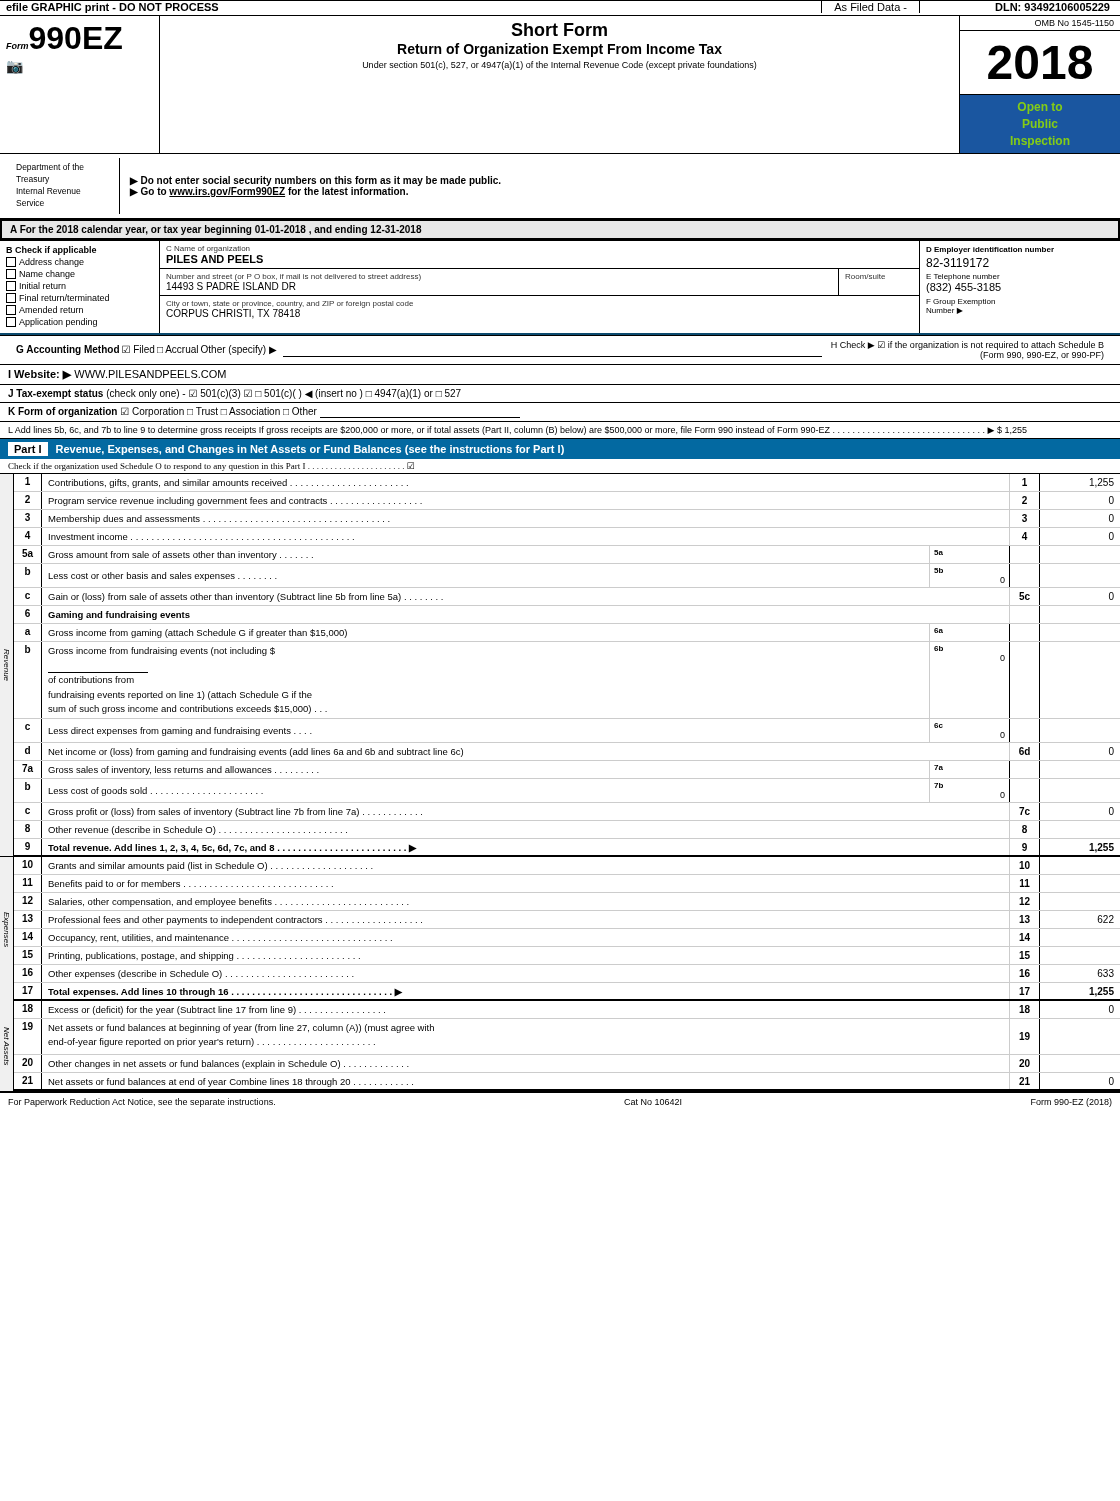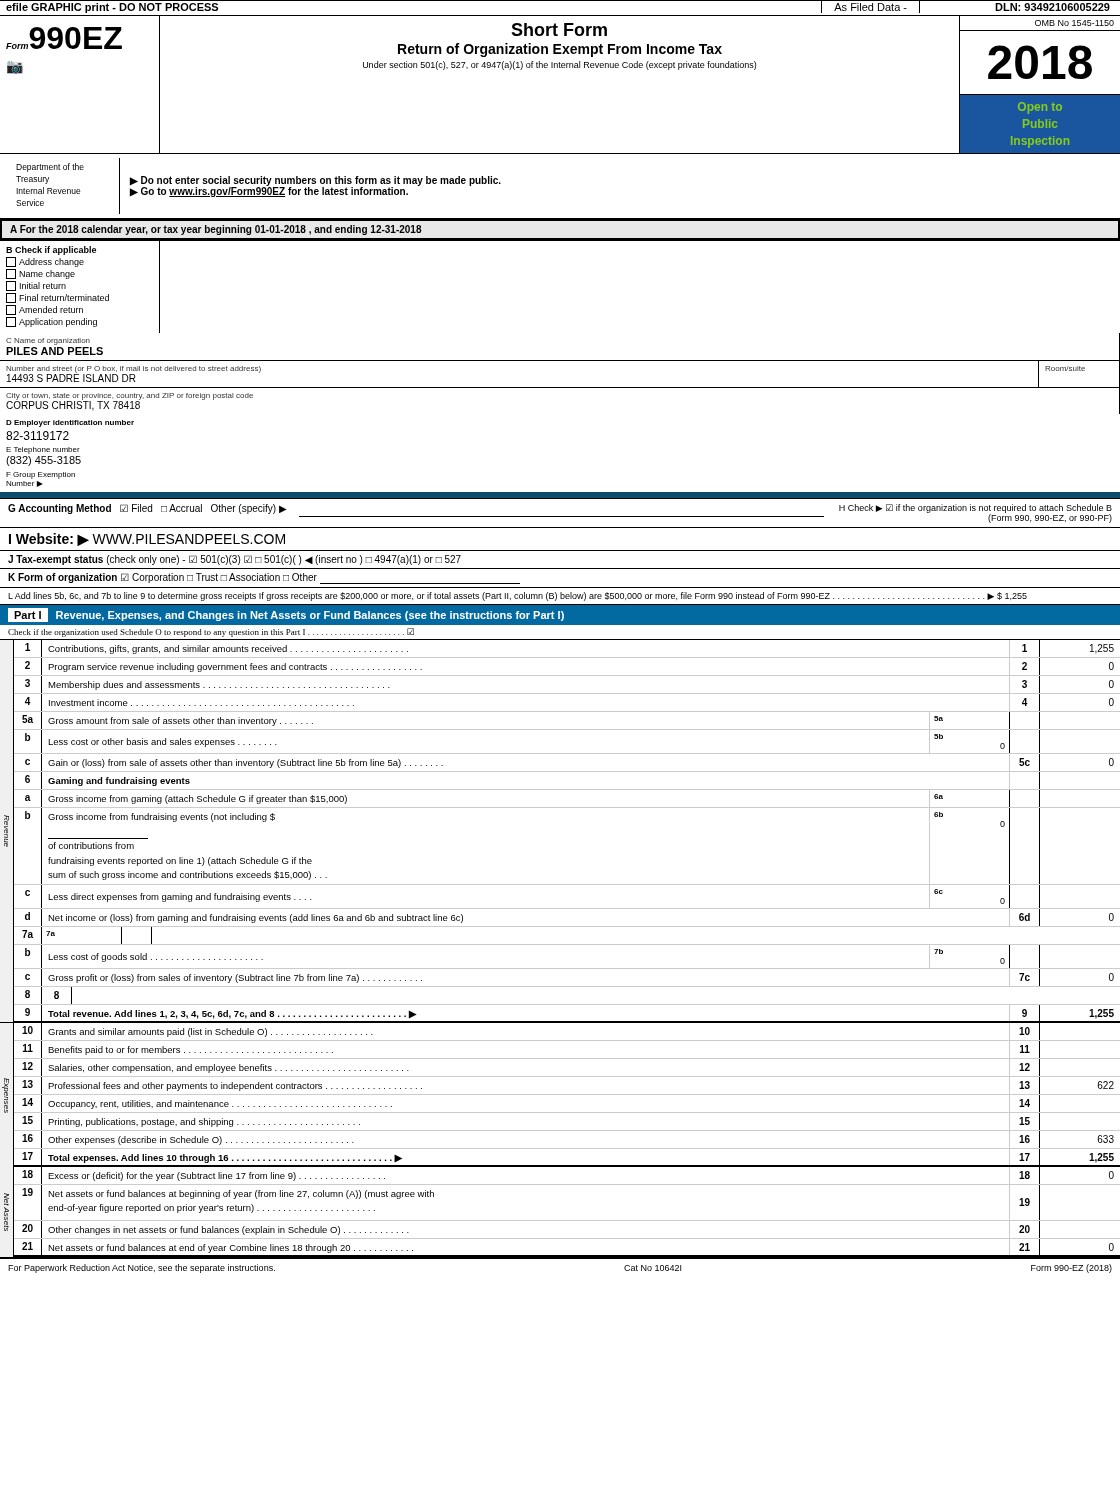--- a/index.html
+++ b/index.html
@@ -238,37 +238,38 @@
       font-size: 11px;
     }
     .group-exemption {
       font-size: 8px;
       margin-top: 4px;
     }
     
     .acct-row {
       border-top: 1px solid #000;
       border-bottom: 1px solid #000;
-      padding: 4px 8px;
-      font-size: 10px;
-      display: flex;
-      gap: 8px;
+      padding: 4px 16px;
+      font-size: 10px;
+      display: flex;
+      align-items: center;
+      gap: 2px;
     }
     .acct-label {
       font-weight: bold;
     }
     .h-check {
       margin-left: auto;
       font-size: 10px;
     }
     
     .website-row {
       border-bottom: 1px solid #000;
       padding: 3px 8px;
-      font-size: 14px;
+      font-size: 11px;
     }
     .tax-status-row {
       border-bottom: 1px solid #000;
       padding: 3px 8px;
       font-size: 10px;
     }
     .form-org-row {
       border-bottom: 1px solid #000;
       padding: 3px 8px;
       font-size: 10px;
@@ -473,21 +474,21 @@
         </div>
       </div>
     </div>
   </div>
 
   <div class="tax-year-row">
     <span>A For the 2018 calendar year, or tax year beginning 01-01-2018</span>
     <span>, and ending 12-31-2018</span>
   </div>
 
-  <div class="fields-section" style="border-bottom:6px solid #0c4a6e; border-top:1px solid #000;flex-direction:column;">
+  <div class="fields-section" style="border-bottom:2px solid #0c4a6e; border-top:1px solid #000;">
 
     <div class="checkboxes-col">
       <div class="field-label">B Check if applicable</div>
       <div class="check-item">
         <span class="checkbox"></span>
         <span>Address change</span>
       </div>
       <div class="check-item">
         <span class="checkbox"></span>
         <span>Name change</span>
@@ -686,20 +687,21 @@
 
       <div class="data-row">
         <div class="row-num">d</div>
         <div class="row-desc">Net income or (loss) from gaming and fundraising events (add lines 6a and 6b and subtract line 6c)</div>
         <div class="row-line-num">6d</div>
         <div class="row-value">0</div>
       </div>
 
       <div class="data-row">
         <div class="row-num">7a</div>
+        <div class="row-desc">Gross sales of inventory, less returns and allowances  .  .  .  .  .  .  .  .  .</div>
         <div class="row-mid" style="width:80px; border-right:1px solid #000; padding: 2px 4px;">
           <div class="mid-label">7a</div>
         </div>
         <div class="row-line-num"></div>
         <div class="row-value"></div>
       </div>
 
       <div class="data-row">
         <div class="row-num">b</div>
         <div class="row-desc">Less  cost of goods sold  .  .  .  .  .  .  .  .  .  .  .  .  .  .  .  .  .  .  .  .  .  .</div>
@@ -713,20 +715,21 @@
 
       <div class="data-row">
         <div class="row-num">c</div>
         <div class="row-desc">Gross profit or (loss) from sales of inventory (Subtract line 7b from line 7a) .  .  .  .  .  .  .  .  .  .  .  .</div>
         <div class="row-line-num">7c</div>
         <div class="row-value">0</div>
       </div>
 
       <div class="data-row">
         <div class="row-num">8</div>
+        <div class="row-desc">Other revenue (describe in Schedule O)  .  .  .  .  .  .  .  .  .  .  .  .  .  .  .  .  .  .  .  .  .  .  .  .  .</div>
         <div class="row-line-num">8</div>
         <div class="row-value"></div>
       </div>
 
       <div class="data-row" style="border-bottom:2px solid #000;">
         <div class="row-num">9</div>
         <div class="row-desc" style="font-weight:bold;">Total revenue. Add lines 1, 2, 3, 4, 5c, 6d, 7c, and 8 . . . . . . . . . . . . . . . . . . . . . . . . . ▶</div>
         <div class="row-line-num">9</div>
         <div class="row-value bold">1,255</div>
       </div>

